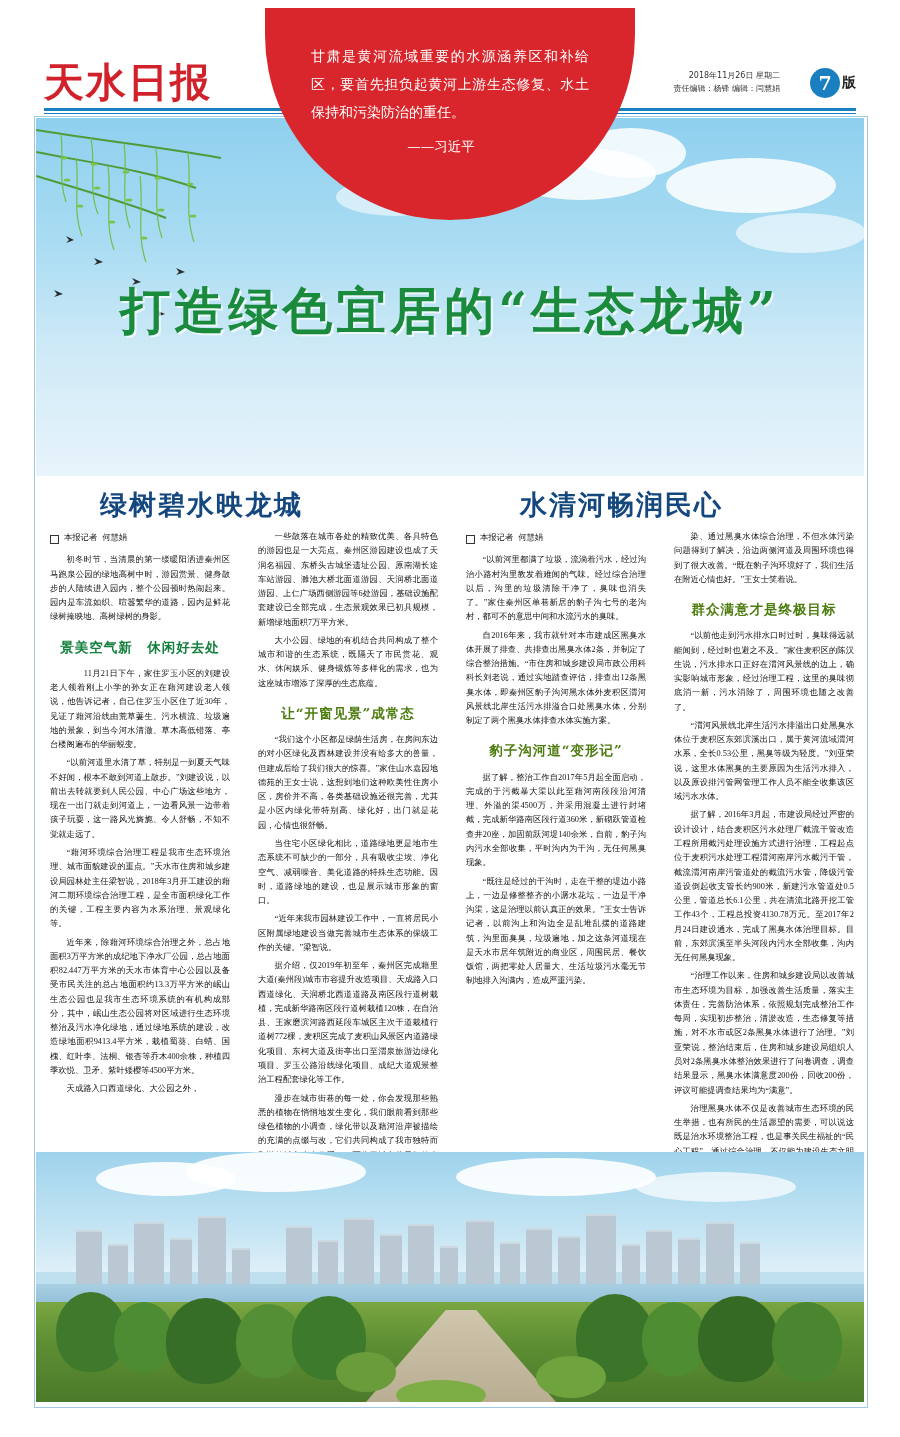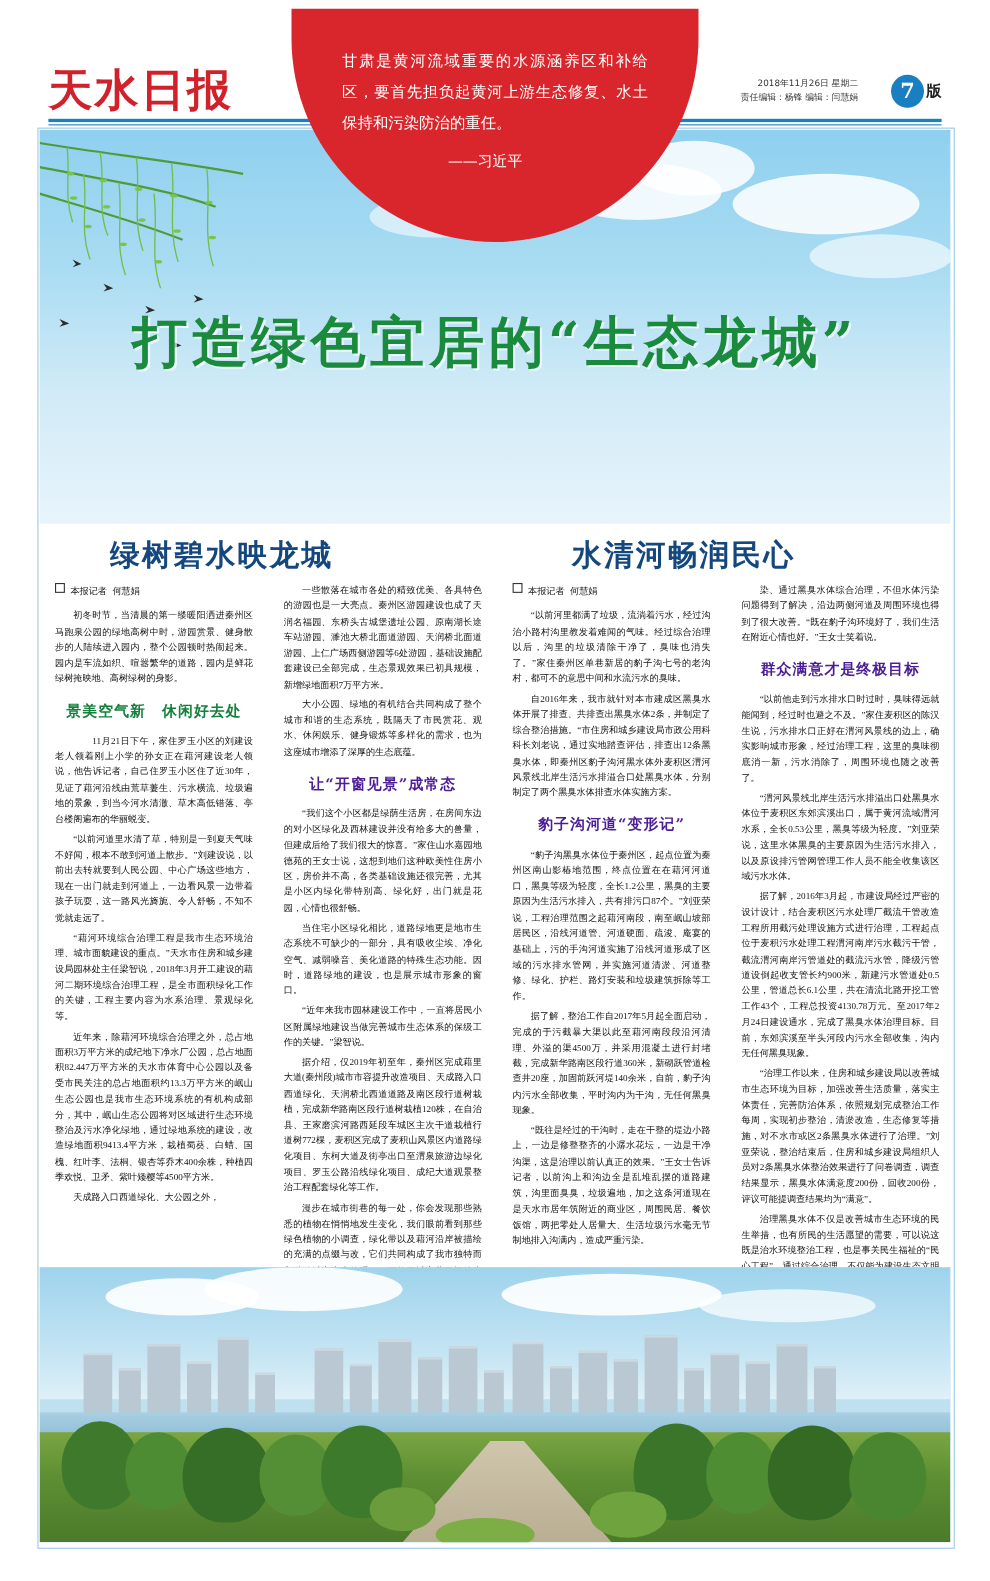--- a/index.html
+++ b/index.html
@@ -94,26 +94,26 @@
   .col{
     position:absolute;top:0;width:180px;height:615px;
     font-family:"DejaVu Serif","Liberation Serif",serif;
     font-size:8.3px;line-height:1.72;color:#111;text-align:justify;
   }
   .col.c1{left:10px;}
   .col.c2{left:218px;}
   .col.c3{left:426px;}
   .col.c4{left:634px;}
   .byline{
-    font-size:8.3px;margin-bottom:9px;color:#111;display:flex;align-items:flex-start;gap:5px;
+    font-size:8.3px;margin-bottom:9px;color:#111;display:flex;align-items:flex-end;gap:5px;
   }
   .byline .box{display:inline-block;width:7px;height:7px;border:1px solid #333;}
   .sub-head{
     font-family:"DejaVu Serif","Liberation Serif",serif;
-    font-size:13.5px;font-weight:bold;color:#4c1d95;
+    font-size:13.5px;font-weight:bold;color:#4d7c0f;
     text-align:center;margin:11px 0 8px 0;letter-spacing:1px;
   }
   .sub-head.blk{color:#15803d;}
   p{margin:0 0 4px 0;text-indent:2em;font-family:Liberation Serif, serif;}
 
   
   .photo{
     position:absolute;left:36px;top:1152px;width:828px;height:250px;
     overflow:hidden;background:#bfe0ef;
   }
@@ -247,21 +247,20 @@
 
     <div class="col c3">
       <div class="byline">
         <span class="box"></span>
         <span>本报记者</span>
         <span>何慧娟</span>
       </div>
       <p>“以前河里都满了垃圾，流淌着污水，经过沟治小路村沟里教发着难闻的气味。经过综合治理以后，沟里的垃圾清除干净了，臭味也消失了。”家住秦州区单巷新居的豹子沟七号的老沟村，都可不的意思中间和水流污水的臭味。</p>
       <p>自2016年来，我市就针对本市建成区黑臭水体开展了排查、共排查出黑臭水体2条，并制定了综合整治措施。“市住房和城乡建设局市政公用科科长刘老说，通过实地踏查评估，排查出12条黑臭水体，即秦州区豹子沟河黑水体外麦积区渭河风景线北岸生活污水排溢合口处黑臭水体，分别制定了两个黑臭水体排查水体实施方案。</p>
       <div class="sub-head">豹子沟河道“变形记”</div>
-      <p>“豹子沟黑臭水体位于秦州区，起点位置为秦州区南山影椿地范围，终点位置在在藉河河道口，黑臭等级为轻度，全长1.2公里，黑臭的主要原因为生活污水排入，共有排污口87个。”刘亚荣说，工程治理范围之起藉河南段，南至岷山坡部居民区，沿线河道管、河道硬面、疏浚、庵宴的基础上，污的手沟河道实施了沿线河道形成了区域的污水排水管网，并实施河道清淤、河道整修、绿化、护栏、路灯安装和垃圾建筑拆除等工作。</p>
       <p>据了解，整治工作自2017年5月起全面启动，完成的于污截暴大渠以此至藉河南段段沿河清理、外溢的渠4500万，并采用混凝土进行封堵截，完成新华路南区段行道360米，新砌跃管道检查井20座，加固前跃河堤140余米，自前，豹子沟内污水全部收集，平时沟内为干沟，无任何黑臭现象。</p>
       <p>“既往是经过的干沟时，走在干整的堤边小路上，一边是修整整齐的小潺水花坛，一边是干净沟渠，这是治理以前认真正的效果。”王女士告诉记者，以前沟上和沟边全是乱堆乱摆的道路建筑，沟里面臭臭，垃圾遍地，加之这条河道现在是天水市居年筑附近的商业区，周围民居、餐饮饭馆，两把零处人居量大、生活垃圾污水毫无节制地排入沟满内，造成严重污染。</p>
     </div>
 
     <div class="col c4">
       <p>染、通过黑臭水体综合治理，不但水体污染问题得到了解决，沿边两侧河道及周围环境也得到了很大改善。“既在豹子沟环境好了，我们生活在附近心情也好。”王女士笑着说。</p>
       <div class="sub-head">群众满意才是终极目标</div>
       <p>“以前他走到污水排水口时过时，臭味得远就能闻到，经过时也避之不及。”家住麦积区的陈汉生说，污水排水口正好在渭河风景线的边上，确实影响城市形象，经过治理工程，这里的臭味彻底消一新，污水消除了，周围环境也随之改善了。</p>
       <p>“渭河风景线北岸生活污水排溢出口处黑臭水体位于麦积区东郊滨溪出口，属于黄河流域渭河水系，全长0.53公里，黑臭等级为轻度。”刘亚荣说，这里水体黑臭的主要原因为生活污水排入，以及原设排污管网管理工作人员不能全收集该区域污水水体。</p>
       <p>据了解，2016年3月起，市建设局经过严密的设计设计，结合麦积区污水处理厂截流干管改造工程所用截污处理设施方式进行治理，工程起点位于麦积污水处理工程渭河南岸污水截污干管，截流渭河南岸污管道处的截流污水管，降级污管道设倒起收支管长约900米，新建污水管道处0.5公里，管道总长6.1公里，共在清流北路开挖工管工作43个，工程总投资4130.78万元。至2017年2月24日建设通水，完成了黑臭水体治理目标。目前，东郊滨溪至半头河段内污水全部收集，沟内无任何黑臭现象。</p>

